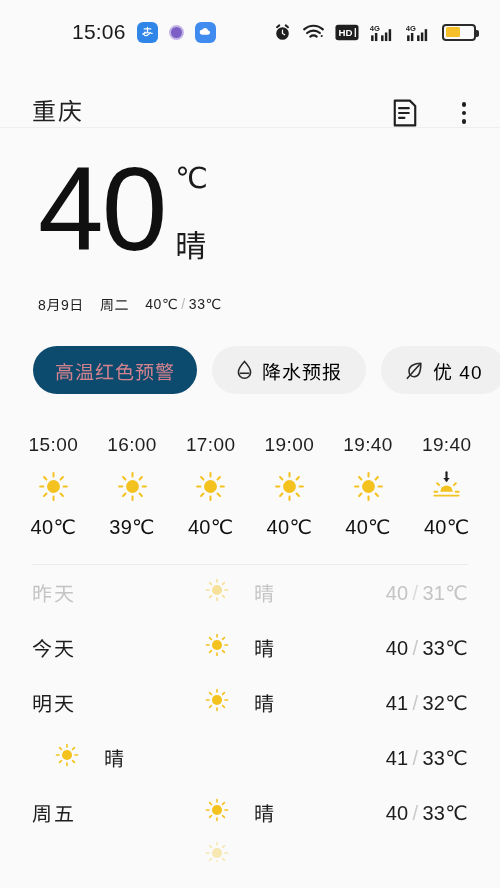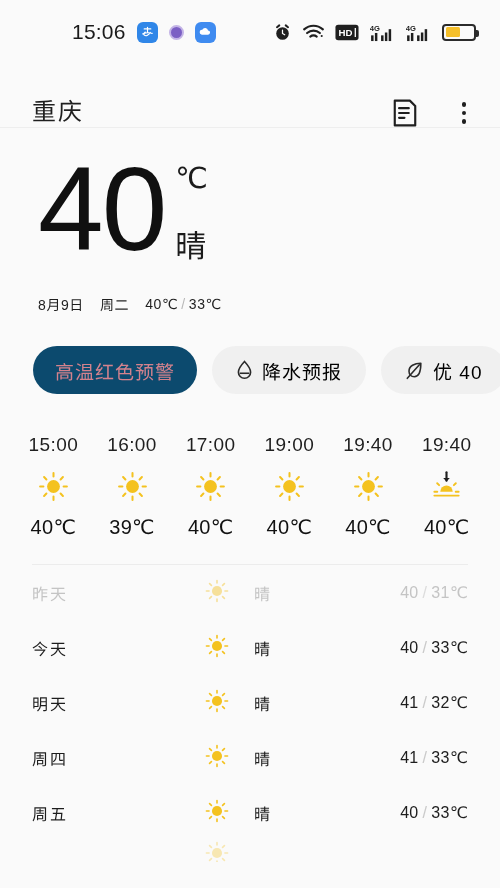--- a/index.html
+++ b/index.html
@@ -80,21 +80,21 @@
   .hour-time { font-size:19px; color:#1f1f1f; letter-spacing:.4px; }
   .hour-icon { margin:13px 0 12px; height:34px; display:flex; align-items:center; }
   .hour-temp { font-size:20px; color:#111; letter-spacing:.3px; }
 
   
   .divider { height:1px; background:#ececec; margin:25px 32px 0 32px; }
 
   
   .daily { padding:0 32px; }
   .day-row {
-    height:55px; display:flex; align-items:center; font-size:16px; color:#1d1d1d;
+    height:55px; display:flex; align-items:center; font-size:20px; color:#1d1d1d;
   }
   .day-row.past { color:#c4c4c4; }
   .day-name { width:150px; letter-spacing:2px; }
   .day-mid { flex:1; display:flex; align-items:center; gap:24px; padding-left:22px; }
   .day-cond { letter-spacing:1.5px; }
   .day-temps { margin-left:auto; letter-spacing:.3px; white-space:nowrap;text-align:right; }
   .day-temps .slash { color:#c9c9c9; margin:0 4px; }
   .day-row.past .day-temps .slash { color:#dcdcdc; }
   .clip-row { height:22px; overflow:hidden; display:flex; align-items:flex-start; }
   .clip-row .day-mid { padding-top:0; }
@@ -345,21 +345,20 @@
             </svg>
         </span>
         <span class="day-cond">晴</span>
       </span>
       <span class="day-temps">
         <span>41</span><span class="slash">/</span><span>32℃</span>
       </span>
     </div>
 
     <div class="day-row">
-      <span class="day-name">周四</span>
       <span class="day-mid">
         <span>
           <svg width="26" height="26" viewBox="0 0 34 34">
               <circle cx="17" cy="17" r="6.6" fill="#f4c21f"></circle>
               <g stroke="#f4c21f" stroke-width="2.1" stroke-linecap="round">
                 <path d="M17 3.2v3.4M17 27.4v3.4M3.2 17h3.4M27.4 17h3.4M7.3 7.3l2.4 2.4M24.3 24.3l2.4 2.4M26.7 7.3l-2.4 2.4M9.7 24.3l-2.4 2.4"></path>
               </g>
             </svg>
         </span>
         <span class="day-cond">晴</span>

